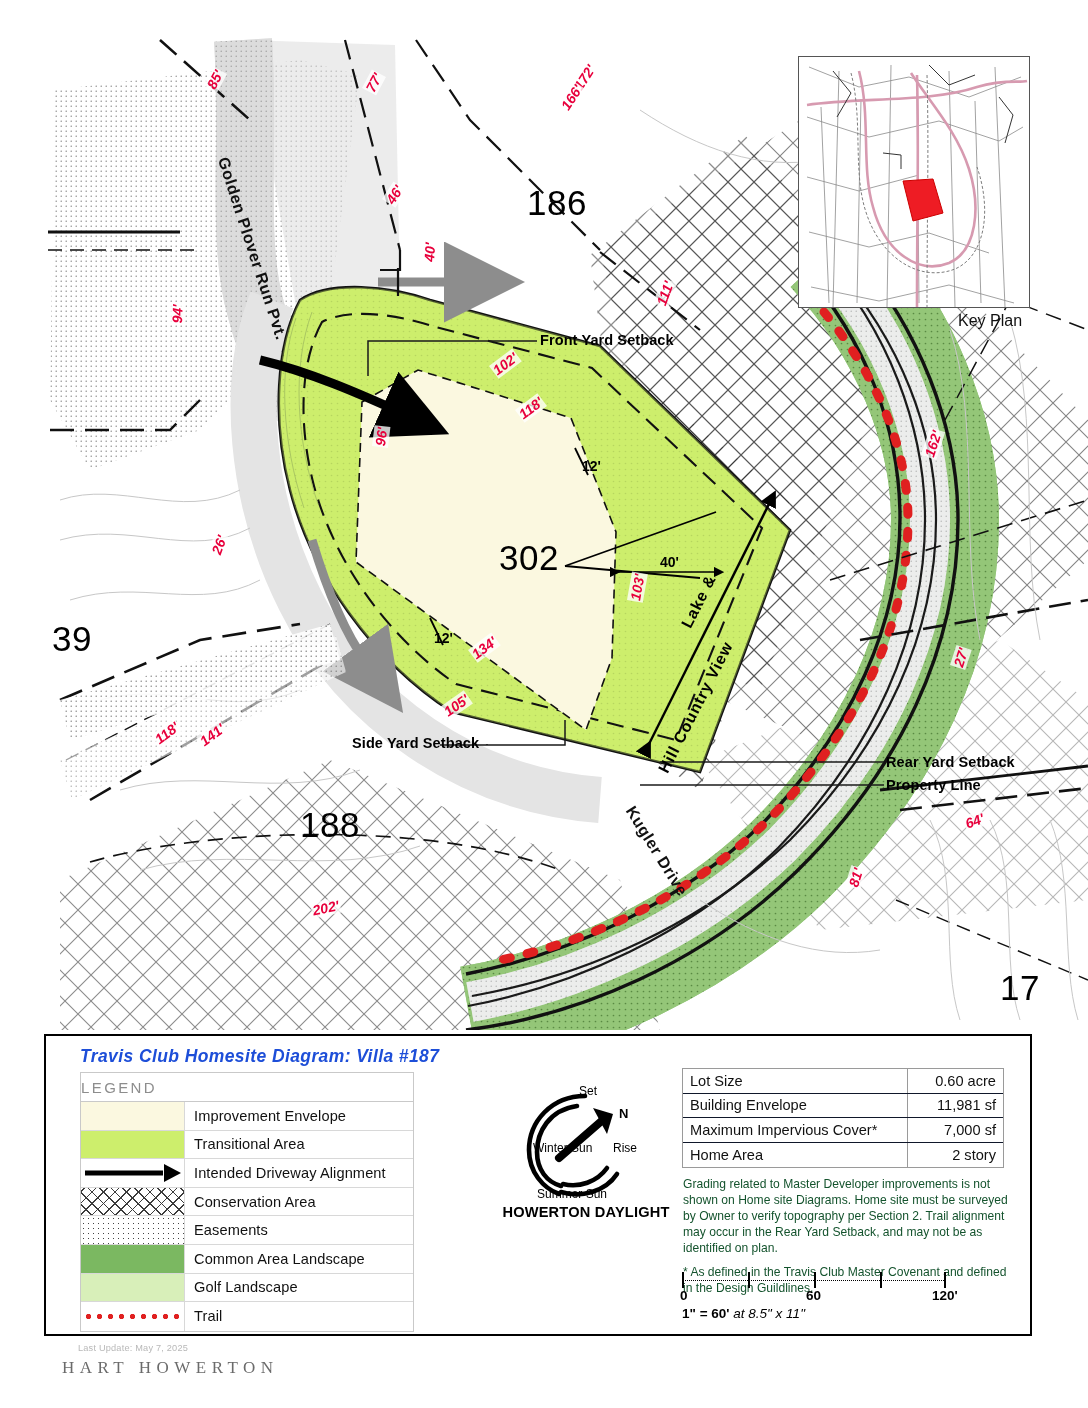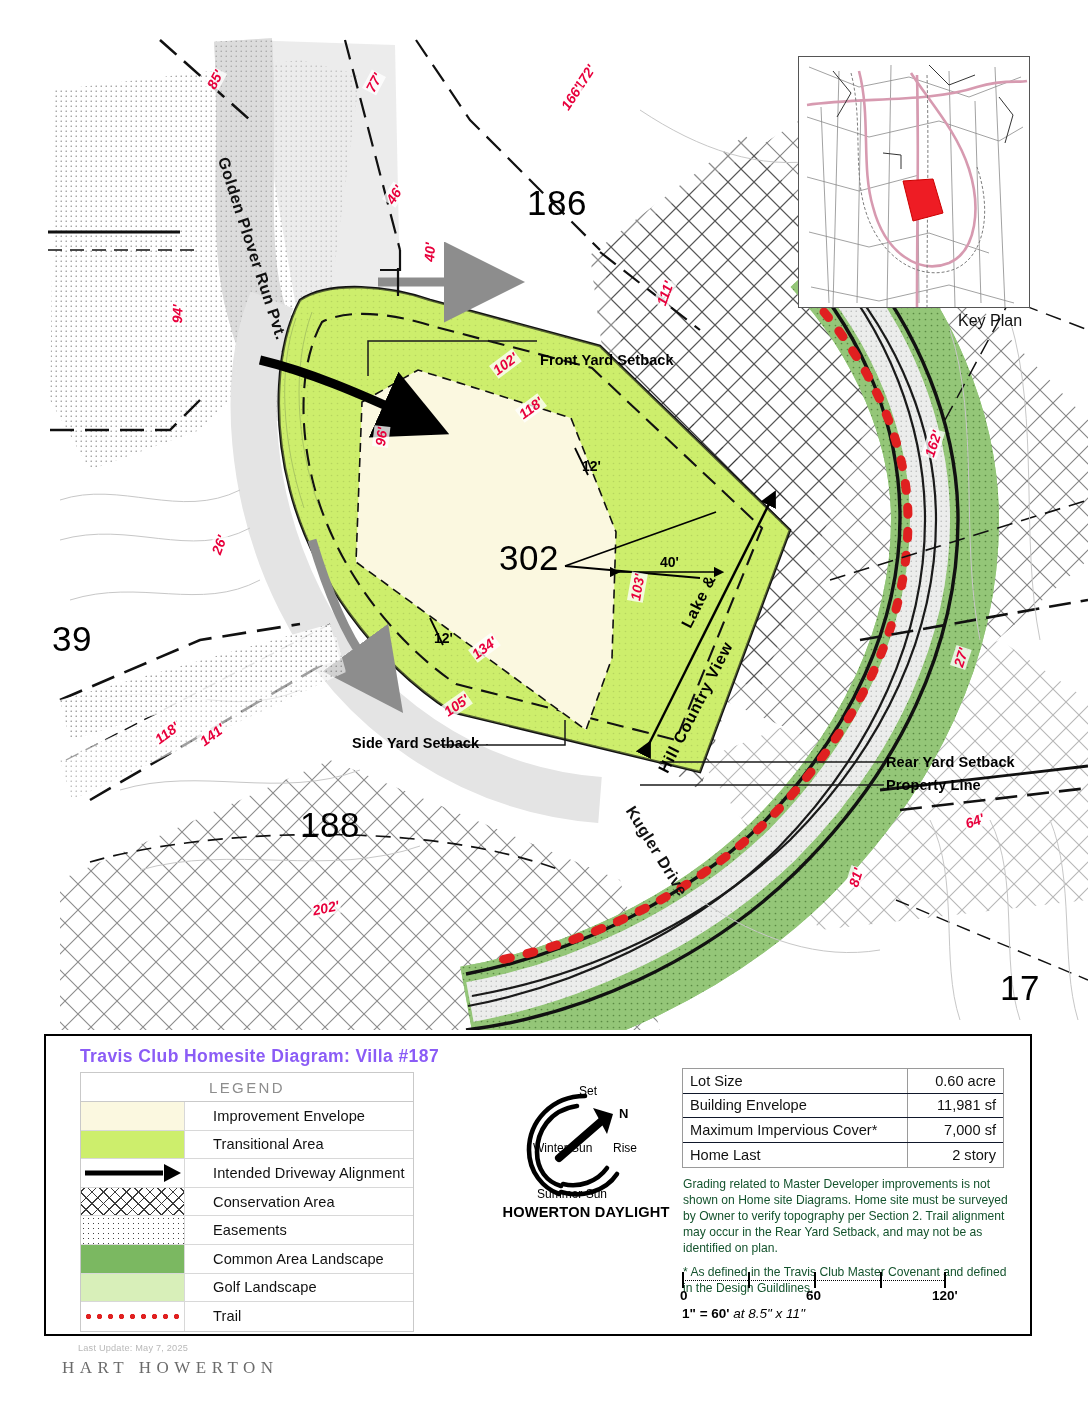--- a/index.html
+++ b/index.html
@@ -59,54 +59,53 @@
   
   #panel {
     position: absolute;
     left: 44px; top: 1034px;
     width: 988px; height: 302px;
     border: 2.2px solid #000;
     background: #fff;
   }
   #panel-title {
     position: absolute; left: 34px; top: 10px;
-    font-size: 17.5px; font-weight: 700; color: #8b5cf6;
+    font-size: 17.5px; font-weight: 700; color: #1d4ed8;
     letter-spacing: 0.4px;
+    font-style: italic;
   }
 
   
   #legend {
     position: absolute; left: 34px; top: 36px;
     width: 334px;
     border: 1px solid #c9c9c9;
     border-collapse: collapse;
   }
   #legend .lg-head {
     height: 29px; line-height: 29px;
-    text-align: center;
     font-size: 15px; color: #8d8d8d; letter-spacing: 2.4px;
     border-bottom: 1px solid #c9c9c9;
   }
   .lg-row {
     display: flex; align-items: stretch;
     height: 28.6px;
     border-bottom: 1px solid #d8d8d8;
   }
   .lg-row:last-child { border-bottom: none; }
   .lg-sw {
     width: 104px; flex: 0 0 104px;
     border-right: 1px solid #d8d8d8;
     position: relative; overflow: hidden;
   }
   .lg-lbl {
-    flex: 1; padding-left: 0;
+    flex: 1; padding-left: 9px;
     font-size: 14.6px; color: #111;
     display: flex; align-items: center;
     letter-spacing: 0.1px;
-    margin-left: 28px;
   }
 
   .sw-improvement { background: #fbf8e0; }
   .sw-transitional { background: #cdee6c; }
   .sw-common { background: #7bb861; }
   .sw-golf { background: #d8efb9; }
   .sw-conserv {
     background-color: #fff;
     background-image:
       repeating-linear-gradient(45deg, transparent 0 7px, #3b3b3b 7px 8.2px),
@@ -378,21 +377,21 @@
     <div class="map-label lot-num" style="left:300px; top:805px;">188</div>
     <div class="map-label lot-num" style="left:52px; top:619px;">39</div>
     <div class="map-label lot-num" style="left:1000px; top:968px;">17</div>
 
     <div class="map-label street" style="left:231px; top:155px; transform-origin:0 0; transform:rotate(72deg);">Golden Plover Run Pvt.</div>
     <div class="map-label street" style="left:637px; top:803px; transform-origin:0 0; transform:rotate(58deg);">Kugler Drive</div>
 
     <div class="map-label viewtext" style="left:678px; top:623px; transform-origin:0 0; transform:rotate(-63deg);">Lake &amp;</div>
     <div class="map-label viewtext" style="left:655px; top:768px; transform-origin:0 0; transform:rotate(-63deg);">Hill Country View</div>
 
-    <div class="map-label callout" style="left:540px; top:332px;margin-top:20px;">Front Yard Setback</div>
+    <div class="map-label callout" style="left:540px; top:332px;">Front Yard Setback</div>
     <div class="map-label callout" style="left:352px; top:735px;">Side Yard Setback</div>
     <div class="map-label callout" style="left:886px; top:754px;">Rear Yard Setback</div>
     <div class="map-label callout" style="left:886px; top:777px;">Property Line</div>
 
     <div id="dims">
         <div class="map-label dim" style="left: 203px; top: 85px; transform-origin: 0px 0px; transform: rotate(-62deg); background: rgba(255, 255, 255, 0.78); padding: 0px 1px;">85'</div>
         <div class="map-label dim" style="left: 362px; top: 88px; transform-origin: 0px 0px; transform: rotate(-62deg); background: rgba(255, 255, 255, 0.78); padding: 0px 1px;">77'</div>
         <div class="map-label dim" style="left: 570px; top: 85px; transform-origin: 0px 0px; transform: rotate(-57deg); background: rgba(255, 255, 255, 0.78); padding: 0px 1px;">172'</div>
         <div class="map-label dim" style="left: 557px; top: 105px; transform-origin: 0px 0px; transform: rotate(-57deg); background: rgba(255, 255, 255, 0.78); padding: 0px 1px;">166'</div>
         <div class="map-label dim" style="left: 382px; top: 199px; transform-origin: 0px 0px; transform: rotate(-57deg); background: rgba(255, 255, 255, 0.78); padding: 0px 1px;">46'</div>
@@ -525,21 +524,21 @@
       </div>
       <div class="sp-row">
         <div class="sp-k">Building Envelope</div>
         <div class="sp-v">11,981 sf</div>
       </div>
       <div class="sp-row">
         <div class="sp-k">Maximum Impervious Cover*</div>
         <div class="sp-v">7,000 sf</div>
       </div>
       <div class="sp-row">
-        <div class="sp-k">Home Last</div>
+        <div class="sp-k">Home Area</div>
         <div class="sp-v">2 story</div>
       </div>
     </div>
 
     <div id="notes">
       <p>Grading related to Master Developer improvements is not shown on Home site Diagrams. Home site must be surveyed by Owner to verify topography per Section 2. Trail alignment may occur in the Rear Yard Setback, and may not be as identified on plan.</p>
       <p>* As defined in the Travis Club Master Covenant and defined in the Design Guildlines.</p>
     </div>
 
     <div id="scalebar">

